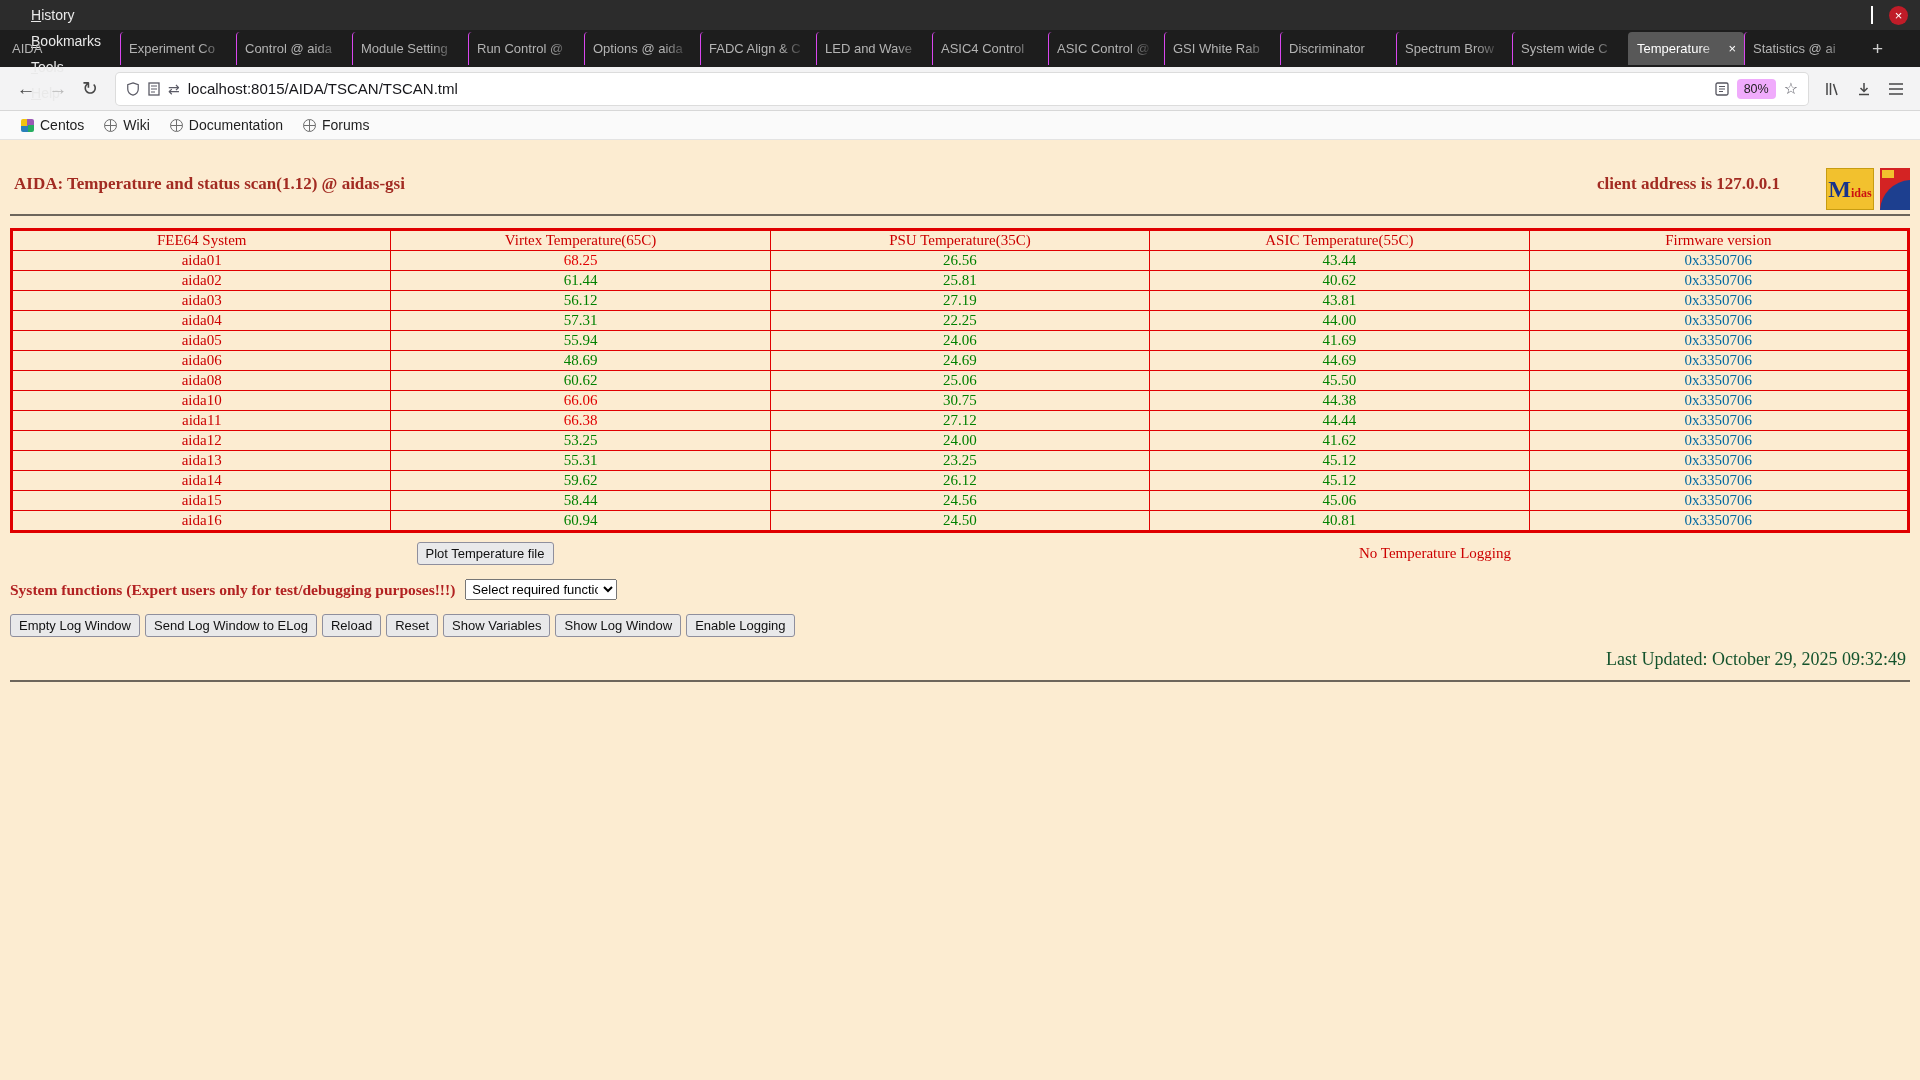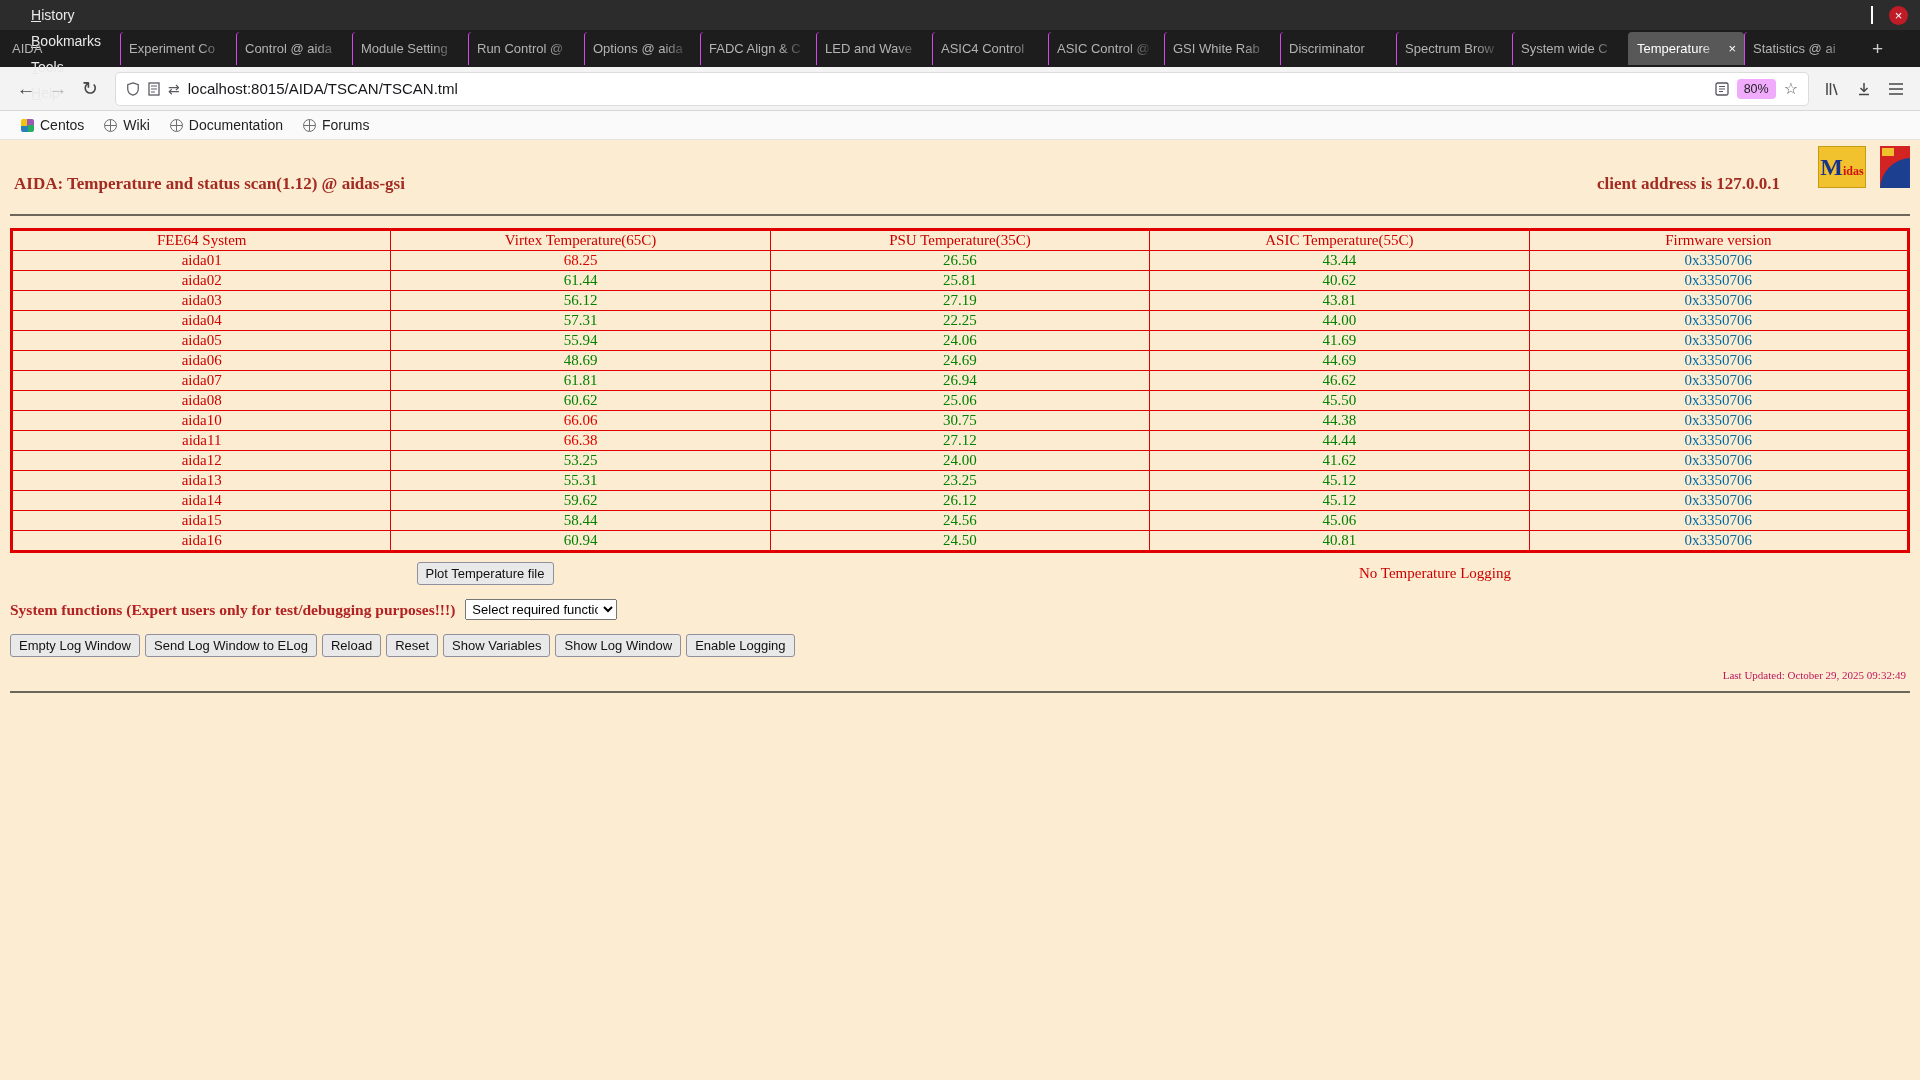--- a/index.html
+++ b/index.html
@@ -77,21 +77,21 @@
       linear-gradient(to bottom, transparent 44%, #6e6e6e 44% 56%, transparent 56%); }
 
   
   .page {
     position:relative; height:940px; padding:6px 10px 0;
     background:#fcecd1; font-family:"Liberation Serif", serif;
   }
   .header-row { display:flex; align-items:baseline; padding-top:24px; }
   .page-title { margin:4px; flex:1; font-size:17px; font-weight:bold; color:#a22b22; }
   .client-address { font-size:17px; font-weight:bold; color:#a22b22; margin-right:130px; white-space:nowrap; }
-  .logos { position:absolute; top:6px; right:10px; display:flex; gap:14px; }
+  .logos { position:absolute; top:28px; right:10px; display:flex; gap:6px; }
   .midas-logo { width:48px; height:42px; background:#f2c12e; border:1px solid #c79c11;
                 display:flex; align-items:center; justify-content:center; }
   .midas-text { margin:0; font-family:"Liberation Serif", serif; font-weight:bold;
                 color:#cc1111; font-size:12px; line-height:1; }
   .midas-text::first-letter { color:#17338c; font-size:24px; }
   .rule { border:none; border-top:2px solid #6d665b; margin:16px 0 12px; }
   .rule2 { border:none; border-top:2px solid #6d665b; margin:10px 0 0; }
 
   table.temp { width:100%; border-collapse:collapse; border:3px solid #e00000;
                font-size:15px; table-layout:fixed; }
@@ -109,21 +109,21 @@
   .plot-left { width:50%; text-align:center; }
   .plot-right { width:50%; text-align:center; color:#cc0000; font-size:15px; }
   .btn {
     font-family:"Liberation Sans", sans-serif; font-size:13px; color:#111;
     background:#e9e9ea; border:1px solid #8f8f9d; border-radius:3px; padding:3px 8px;
   }
   .sysfunc-row { margin-top:14px; display:flex; align-items:center; gap:10px; }
   .sysfunc-label { color:#b22222; font-weight:bold; font-size:15.5px; }
   .func-select { font-family:"Liberation Sans", sans-serif; font-size:13px; width:152px; padding:1px 2px; }
   .actions-row { margin-top:14px; display:flex; gap:5px; }
-  .updated { margin-top:12px; text-align:right; color:#be185d; font-size:11px; padding-right:4px; }
+  .updated { margin-top:12px; text-align:right; color:#14532d; font-size:18px; padding-right:4px; }
 </style>
 </head>
 <body>
 
 <div class="titlebar">
   <nav class="menus">
 
       <span class="menu-item">File</span>
 
       <span class="menu-item">Edit</span>
@@ -370,27 +370,20 @@
         </tr>
 
         <tr>
           <td class="sys">aida06</td>
           <td class="num ok">48.69</td>
           <td class="num ok">24.69</td>
           <td class="num ok">44.69</td>
           <td class="fw">0x3350706</td>
         </tr>
 
-        <tr>
-          <td class="sys">aida07</td>
-          <td class="num ok">61.81</td>
-          <td class="num ok">26.94</td>
-          <td class="num ok">46.62</td>
-          <td class="fw">0x3350706</td>
-        </tr>
 
         <tr>
           <td class="sys">aida08</td>
           <td class="num ok">60.62</td>
           <td class="num ok">25.06</td>
           <td class="num ok">45.50</td>
           <td class="fw">0x3350706</td>
         </tr>
 
 

